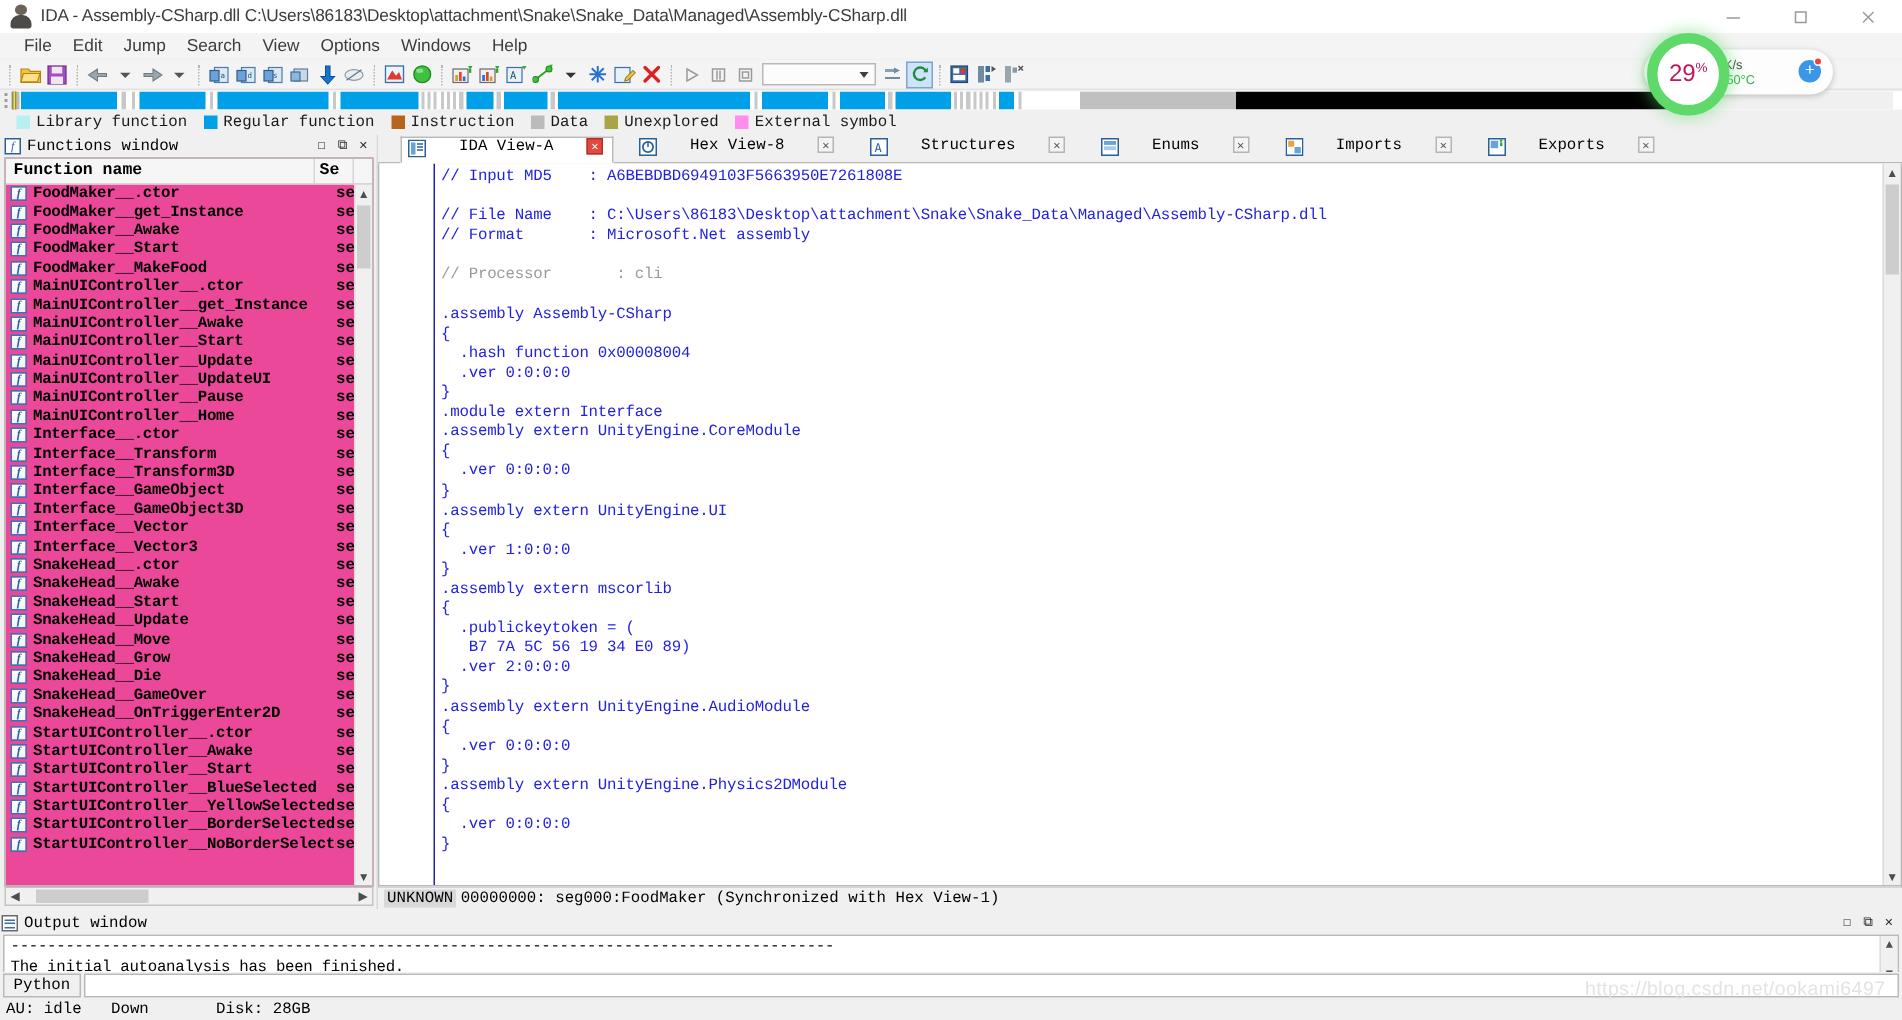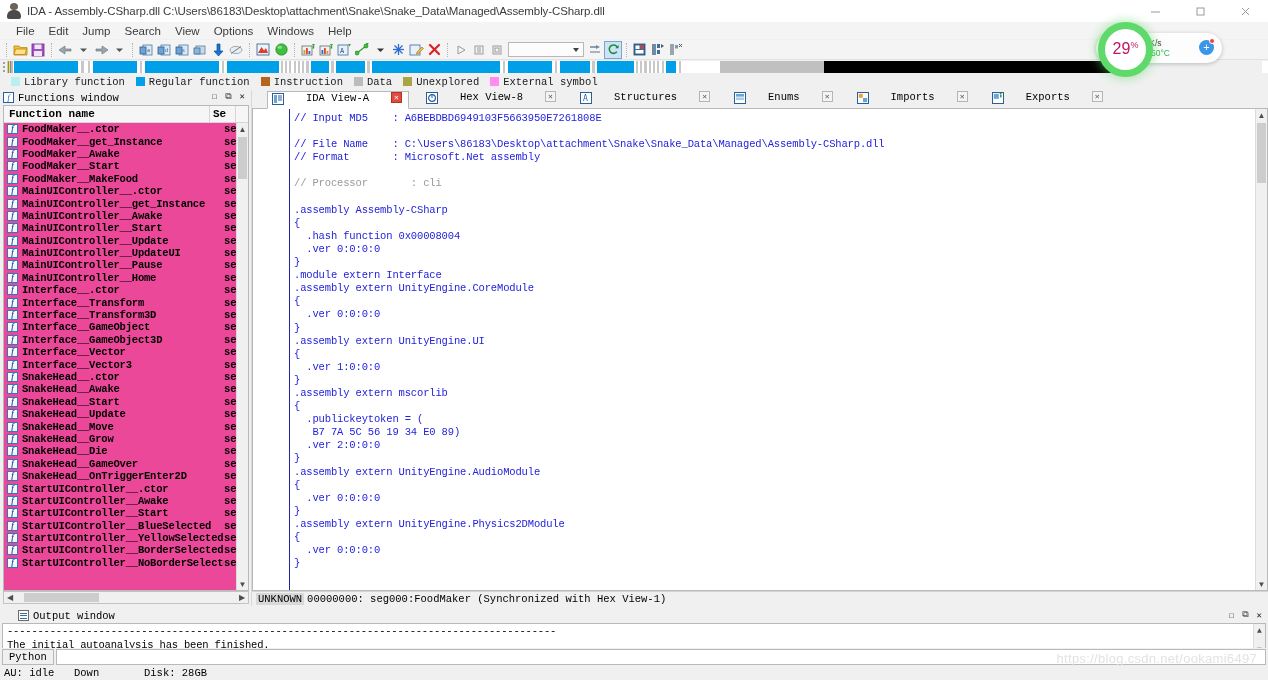--- a/index.html
+++ b/index.html
@@ -321,21 +321,21 @@
   }
 
   
   .outwin {
     position: absolute; left: 0; top: 608px;
     width: 1268px; height: 50px;
     background: #f0f0f0;
   }
   .outwin-title {
     height: 15px; display: flex; align-items: center;
-    padding-left: 18px; position: relative;
+    padding-left: 1px; position: relative;
     font-family: "Liberation Mono", monospace;
   }
   .outwin-ic {
     width: 11px; height: 11px; margin-right: 4px; flex:none;
     border: 1px solid #6a6a6a; background:#fff;
     display:flex; flex-direction:column; justify-content:center; padding:1px;
   }
   .outwin-ic i { display:block; height:1px; background:#3a6ea5; margin:1px 0; }
   .outwin-name { font-size: 10.5px; color: #000; }
   .outwin-btns {

